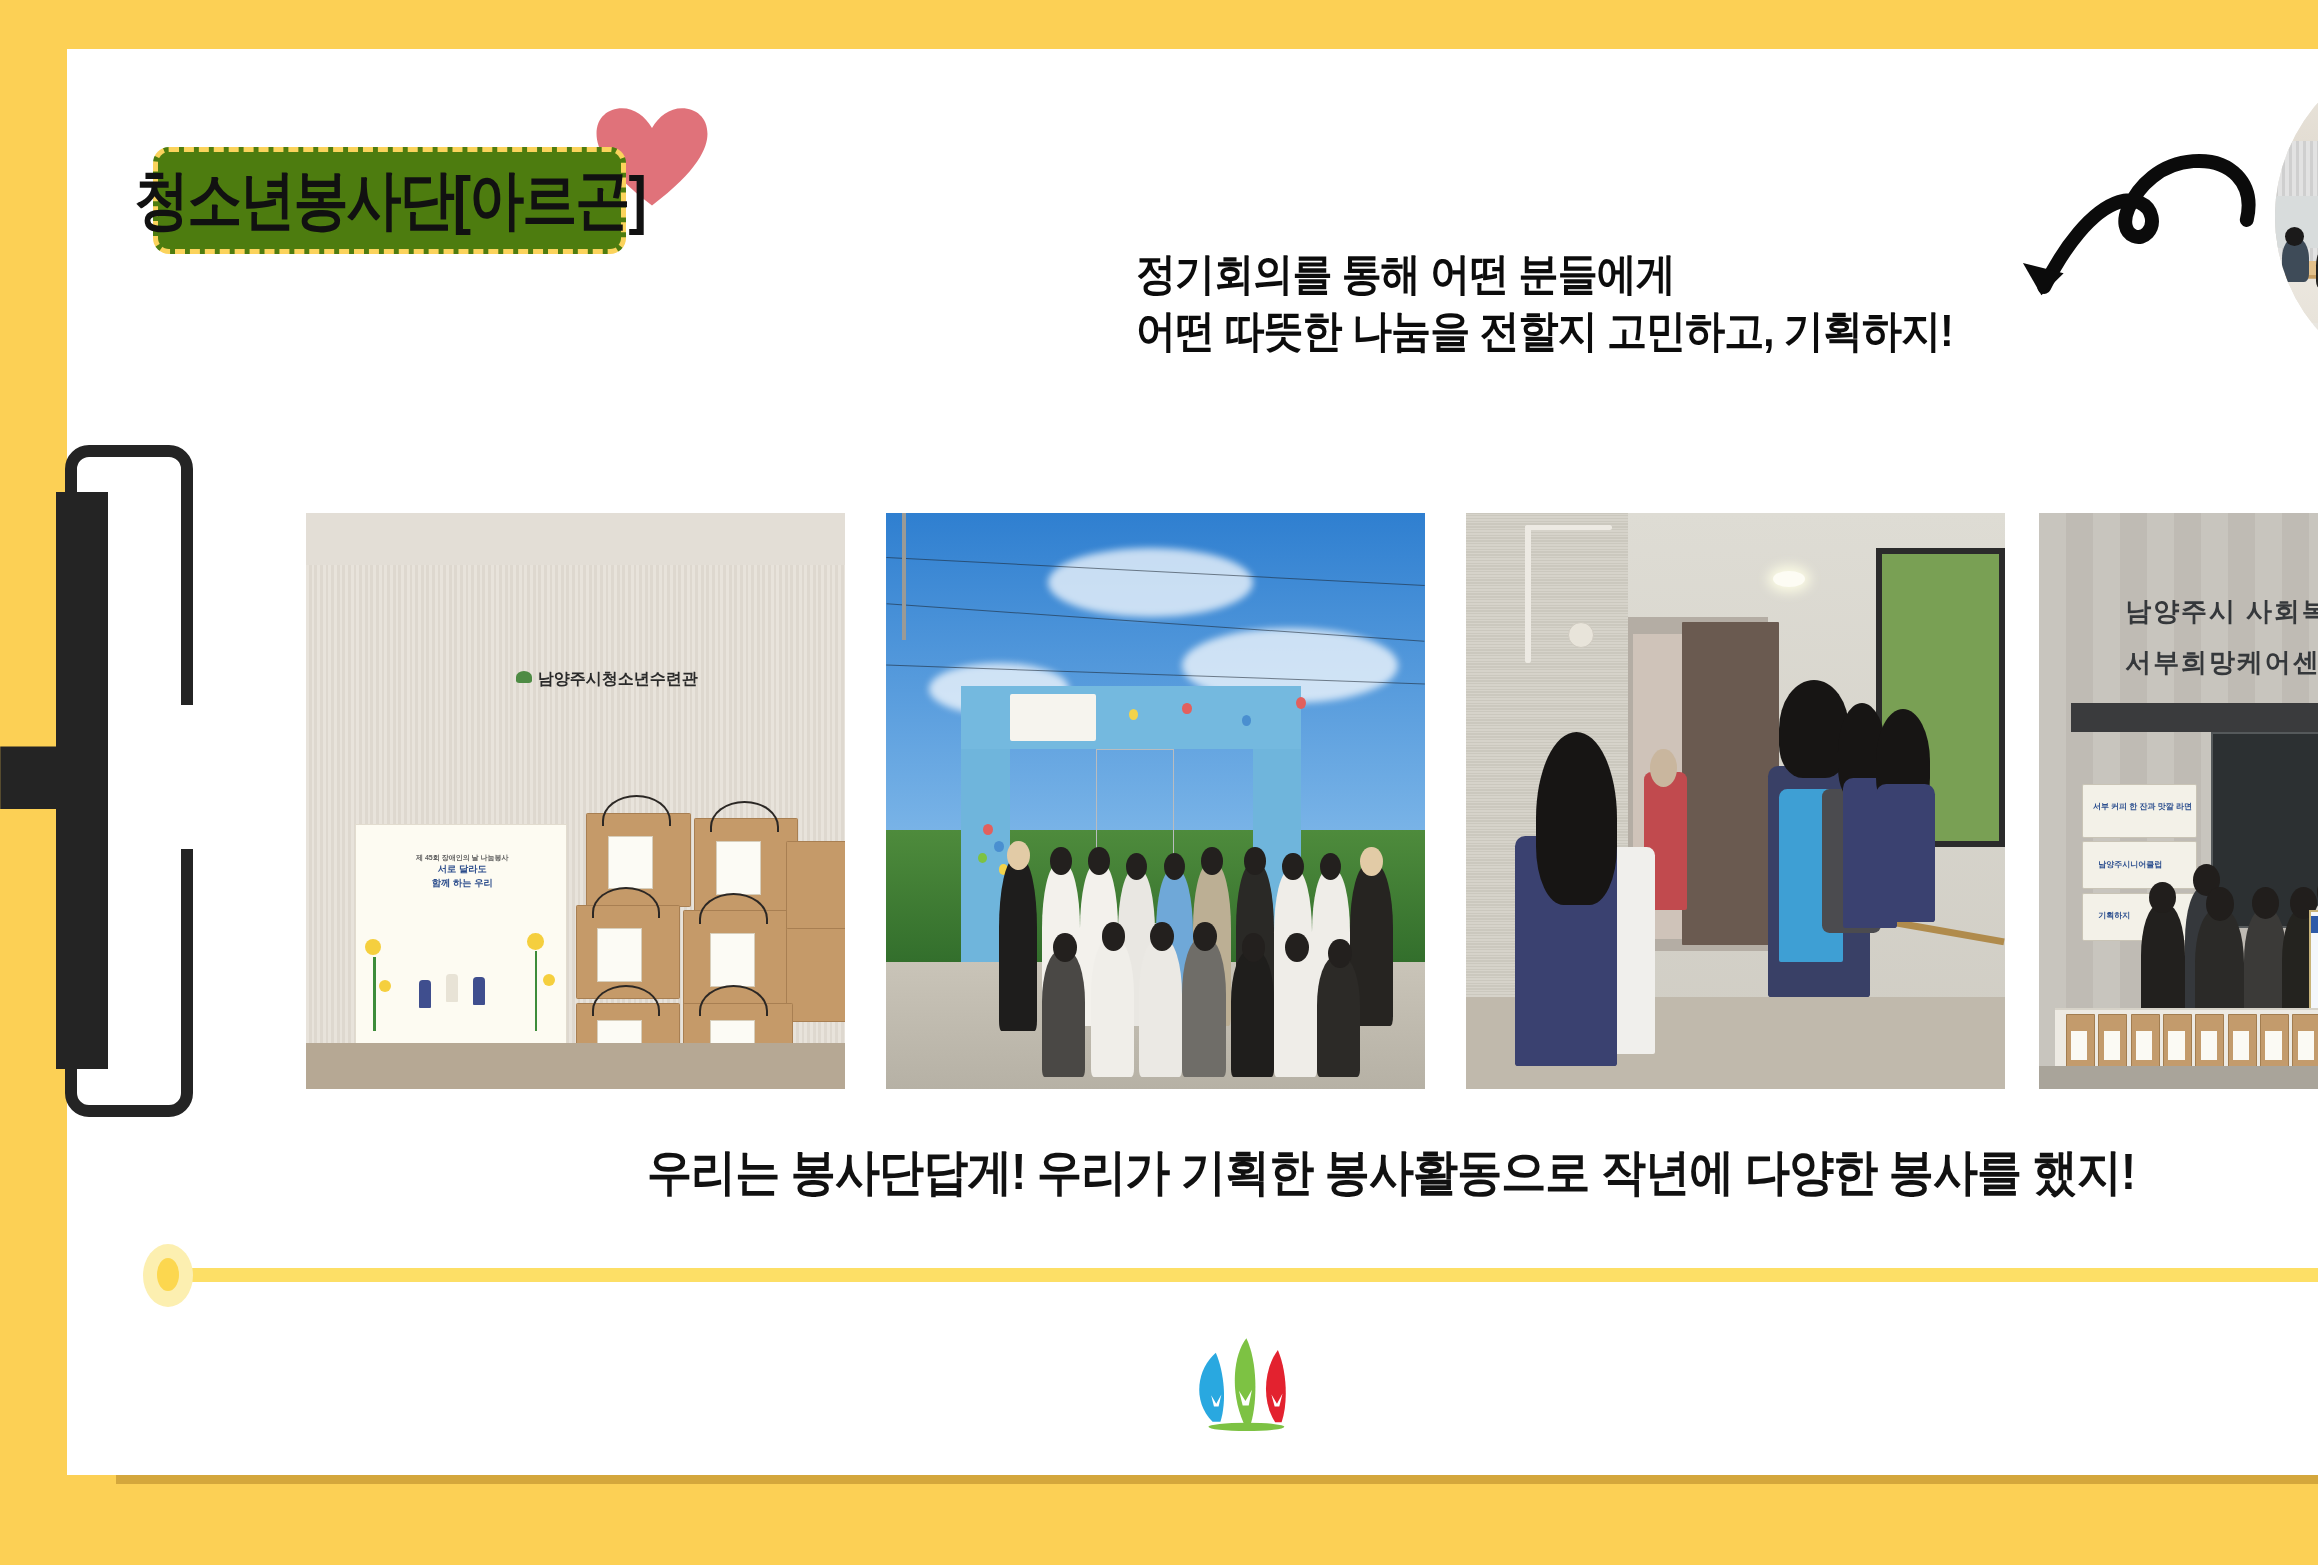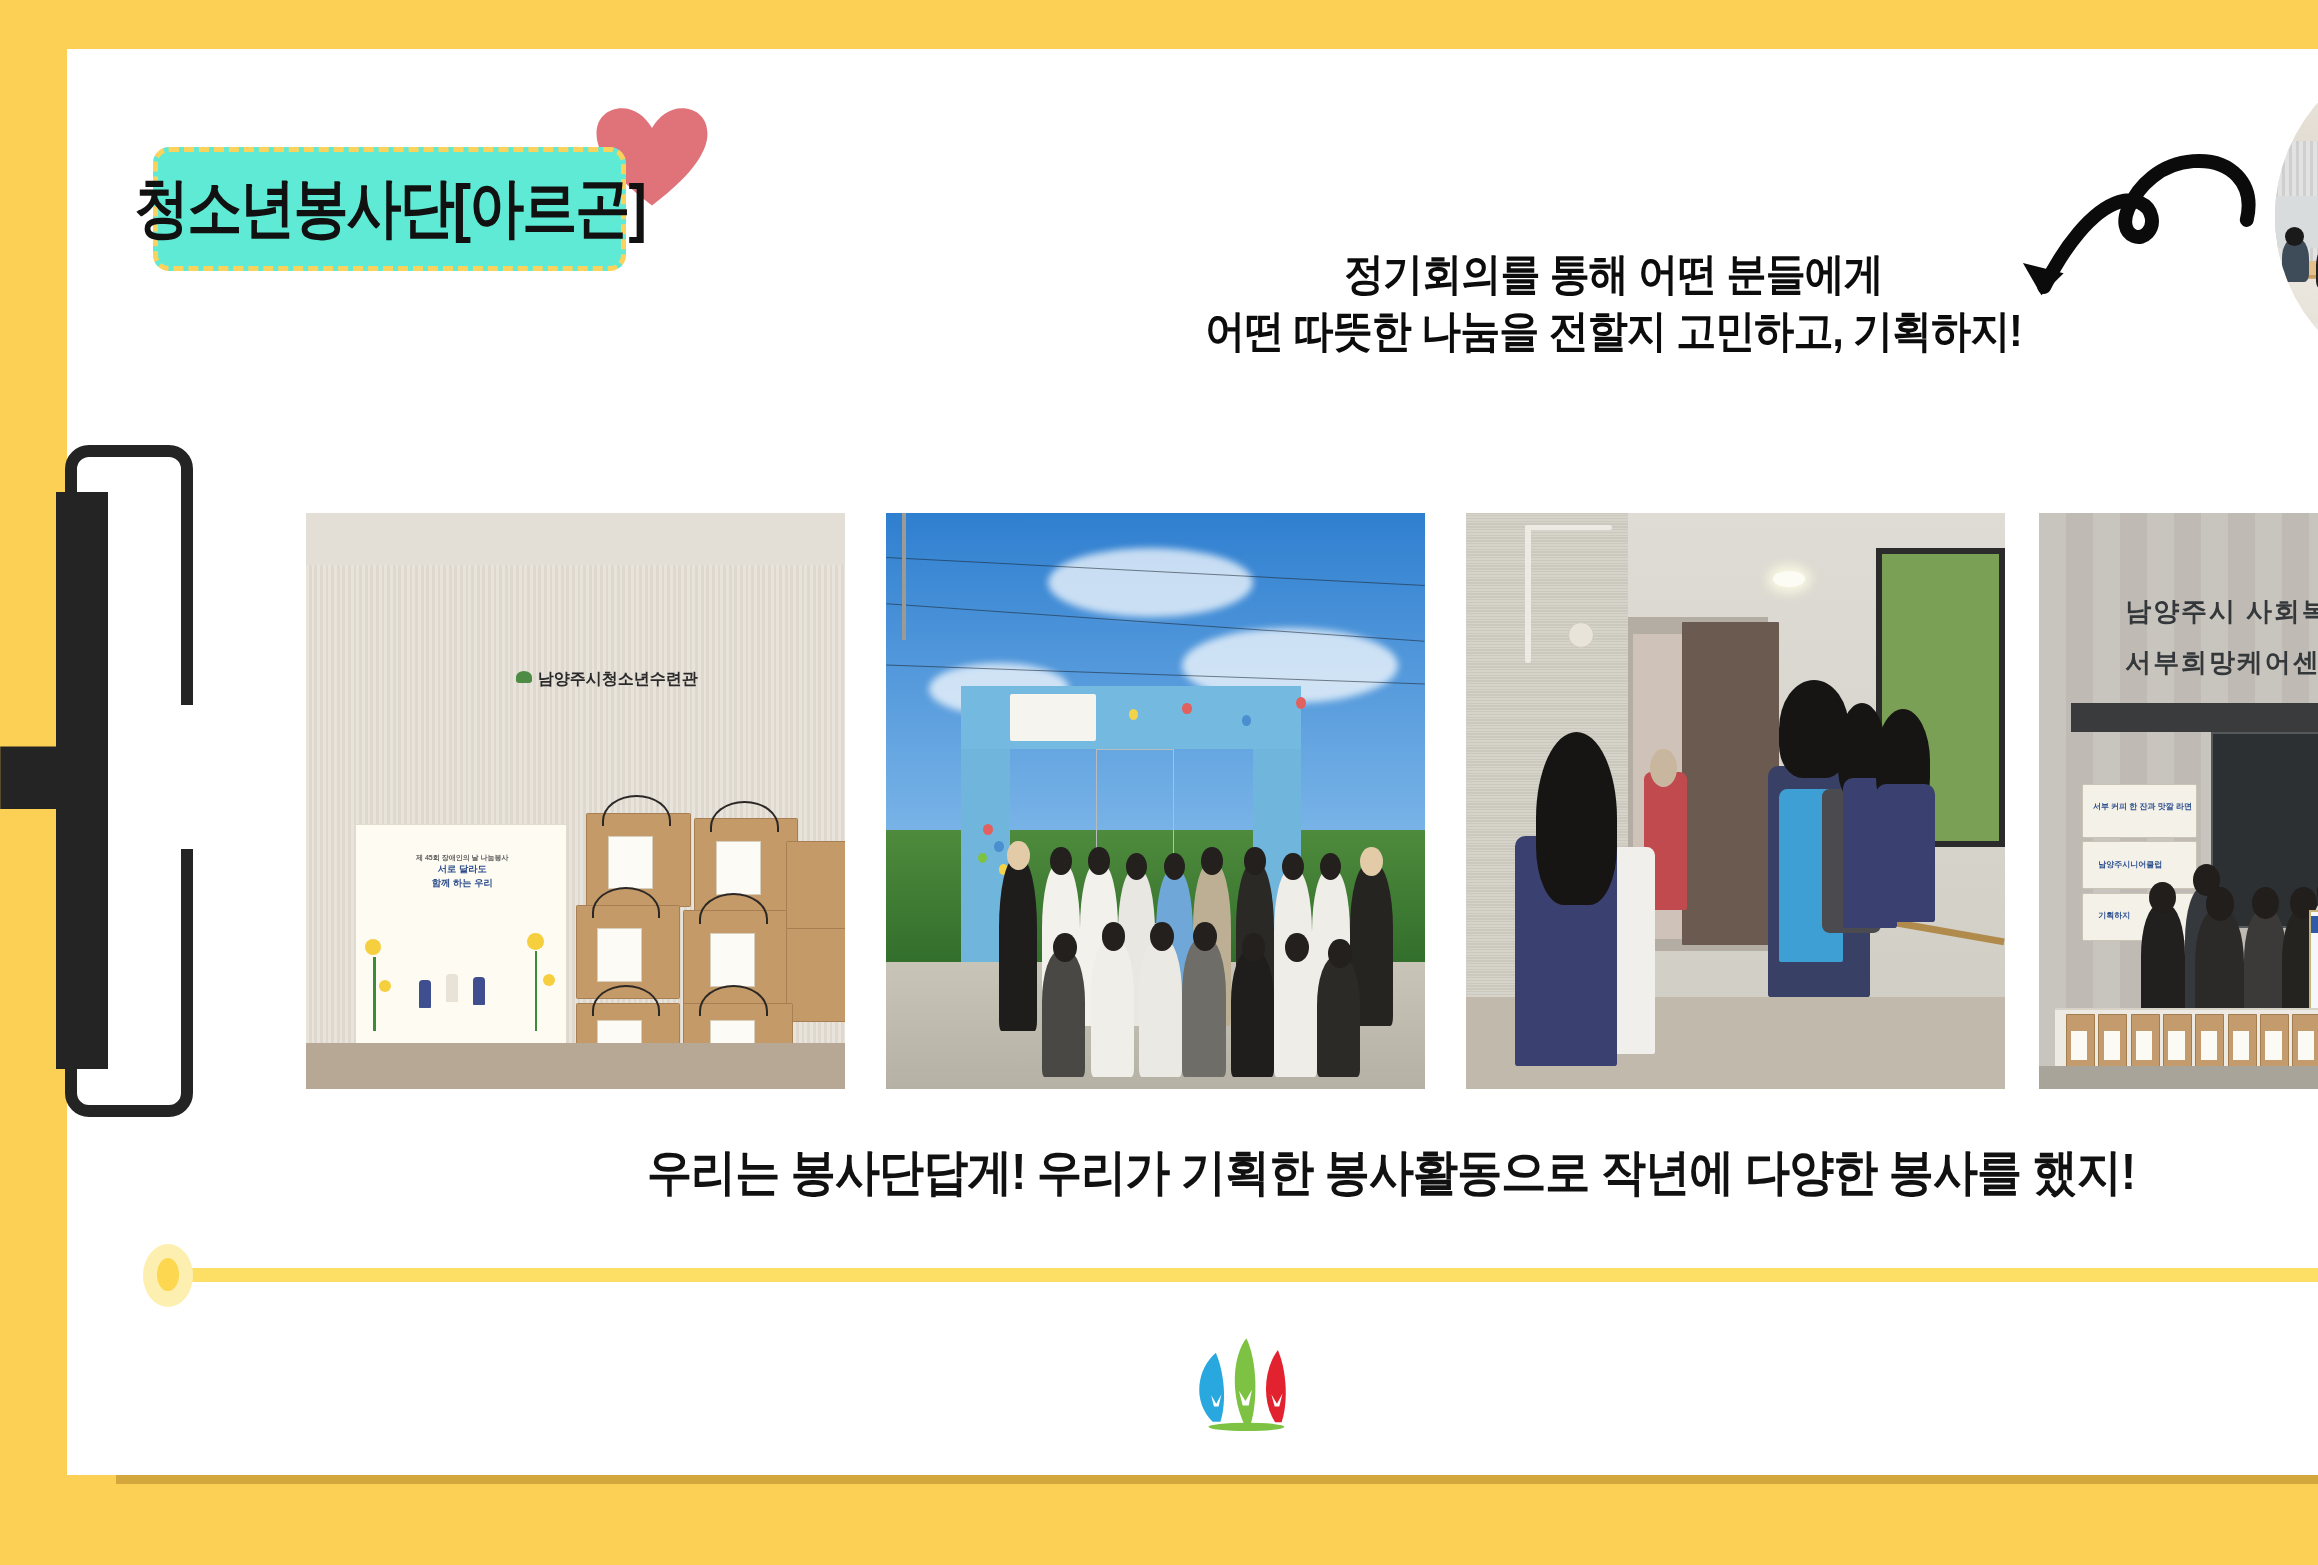--- a/index.html
+++ b/index.html
@@ -20,22 +20,22 @@
   }
   .card{
     position:absolute;left:67px;top:49px;
     width:2604px;height:1426px;
     background:#FFFFFF;
   }
 
   
   .badge{
     position:absolute;left:153px;top:147px;
-    width:473px;height:124px;
-    background:#5eead4;
+    width:473px;height:107px;
+    background:#4d7c0f;
     border:5.6px dashed #FBD35C;
     border-radius:16px;
     box-sizing:border-box;
     z-index:6;
   }
   .badge-label{
     position:absolute;left:0;top:0;width:100%;height:100%;
     display:flex;align-items:center;justify-content:center;
     font-size:55px;font-weight:bold;color:#111111;
     letter-spacing:-1.9px;white-space:nowrap;
@@ -44,21 +44,20 @@
   .heart{
     position:absolute;left:594px;top:106px;
     width:116px;height:104px;
     z-index:5;
   }
 
   
   .center-text{
     position:absolute;left:1136px;top:246px;
     width:955px;
-    text-align:center;
     z-index:4;
   }
   .center-text .ln{
     font-size:40px;font-weight:bold;color:#0C0C0C;
     letter-spacing:-0.9px;line-height:1.42;white-space:nowrap;
     transform:scaleY(1.1);
   }
 
   
   .curly-arrow{

